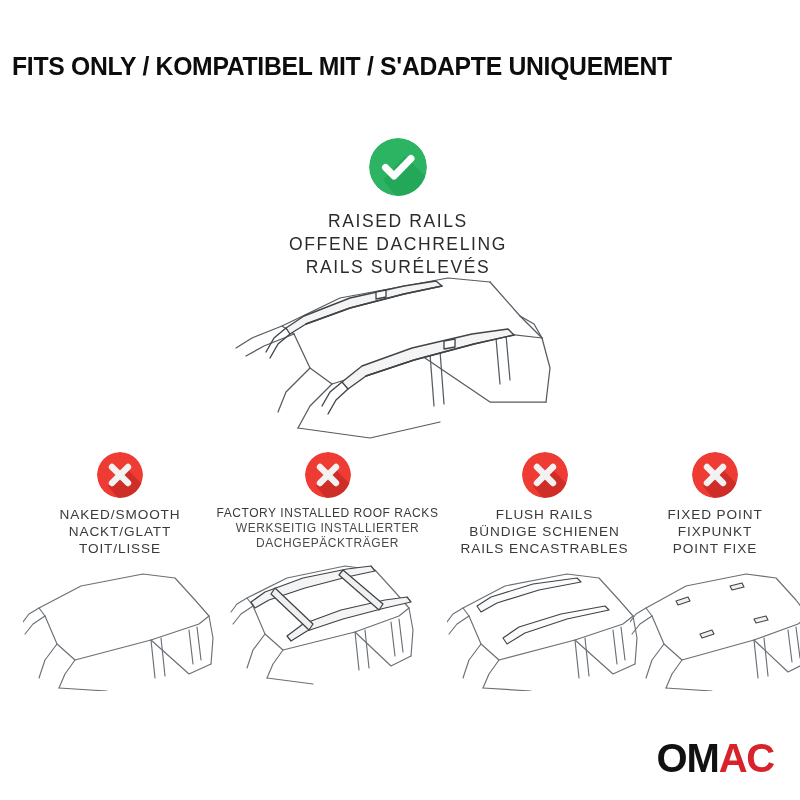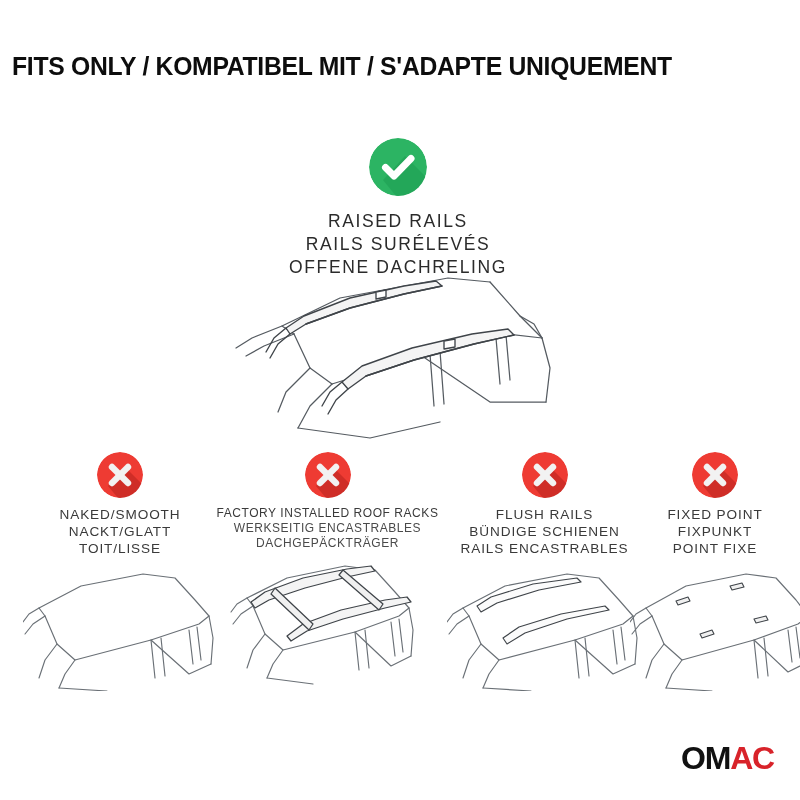--- a/index.html
+++ b/index.html
@@ -129,21 +129,21 @@
   
   .logo {
     position: absolute;
     right: 26px;
     bottom: 22px;
     height: 40px;
     display: flex;
     align-items: center;
   }
   .logo-text {
-    font-size: 32px;
+    font-size: 40px;
     font-weight: bold;
     letter-spacing: -1.2px;
     line-height: 1;
     font-family: "Liberation Sans", sans-serif;
   }
   .logo-om { color: #111111; }
   .logo-ac { color: #D8232A; }
 </style>
 </head>
 <body>
@@ -155,22 +155,22 @@
 <div class="approved-block">
   <div class="badge">
     <svg width="58" height="58" viewBox="0 0 58 58">
       <circle cx="29" cy="29" r="29" fill="#2CB463"></circle>
       <path d="M36 18 L58 40 L58 58 L27 58 L14 42 Z" fill="#1E9C52" opacity="0.55"></path>
       <path d="M16.5 29.5 L25 38 L42 20.5" stroke="#ffffff" stroke-width="7" fill="none" stroke-linecap="round" stroke-linejoin="round"></path>
     </svg>
   </div>
   <div class="label-stack">
     <div class="label-line">RAISED RAILS</div>
+    <div class="label-line">OFFENE DACHRELING</div>
     <div class="label-line">RAILS SURÉLEVÉS</div>
-    <div class="label-line">OFFENE DACHRELING</div>
   </div>
 </div>
 
 <div class="main-illustration">
   <svg width="420" height="180" viewBox="0 0 420 180">
     <g fill="none" stroke="#555b61" stroke-width="1.25" stroke-linejoin="round" stroke-linecap="round">
 
       <path d="M104 62 L92 54 L150 26 L258 6 L300 10"></path>
       <path d="M300 10 L330 44 L352 66"></path>
       <path d="M104 62 L120 96 L142 112"></path>
@@ -256,21 +256,21 @@
         <circle cx="23" cy="23" r="23" fill="#EE3B33"></circle>
         <path d="M28 15 L46 33 L46 46 L21 46 L11 34 Z" fill="#A81D19" opacity="0.45"></path>
         <g stroke="#f2f2f2" stroke-width="6.4" stroke-linecap="round">
           <line x1="15" y1="15" x2="31" y2="31"></line>
           <line x1="31" y1="15" x2="15" y2="31"></line>
         </g>
       </svg>
     </div>
     <div class="cell-labels">
       <div class="cell-label small">FACTORY INSTALLED ROOF RACKS</div>
-      <div class="cell-label small dim">WERKSEITIG ENCASTRABLES</div>
+      <div class="cell-label small dim">WERKSEITIG INSTALLIERTER</div>
       <div class="cell-label small dim">DACHGEPÄCKTRÄGER</div>
     </div>
     <div class="cell-illustration" id="illu-1">
       <svg width="230" height="140" viewBox="0 0 230 140">
         <g fill="none" stroke="#6a7076" stroke-width="1.15" stroke-linejoin="round" stroke-linecap="round">
           <path d="M40 56 L34 48 L74 28 L132 16 L162 20 L182 42 L196 58"></path>
           <path d="M40 56 L52 84 L70 100 L142 82 L186 66 L196 58"></path>
           <path d="M34 48 L24 54 L18 62"></path>
           <path d="M40 56 L28 64 L20 74"></path>
           <path d="M52 84 L40 100 L34 118"></path>

